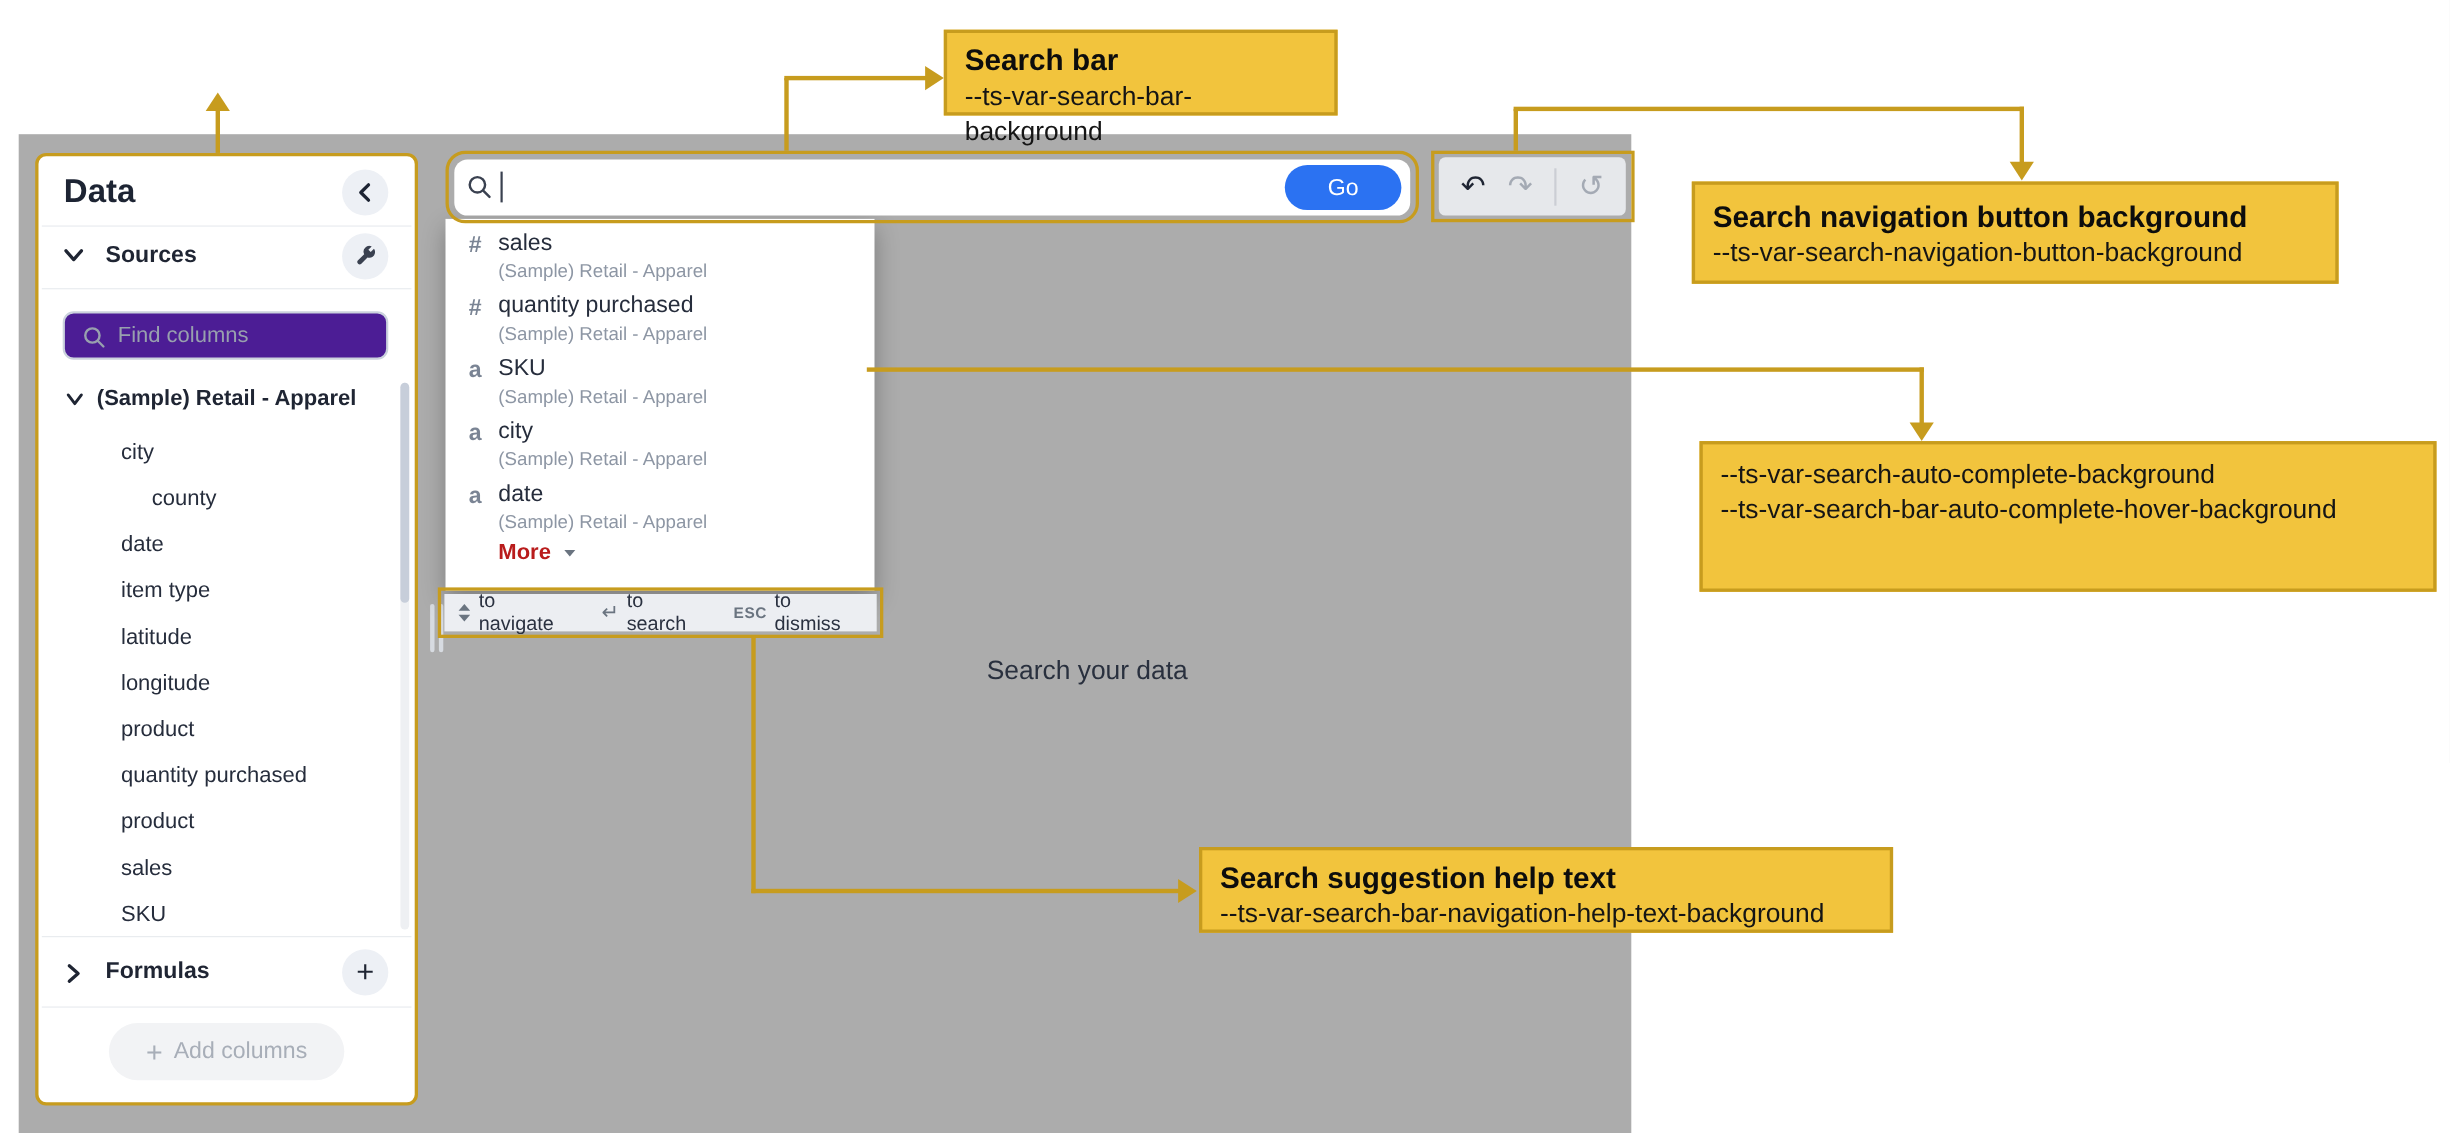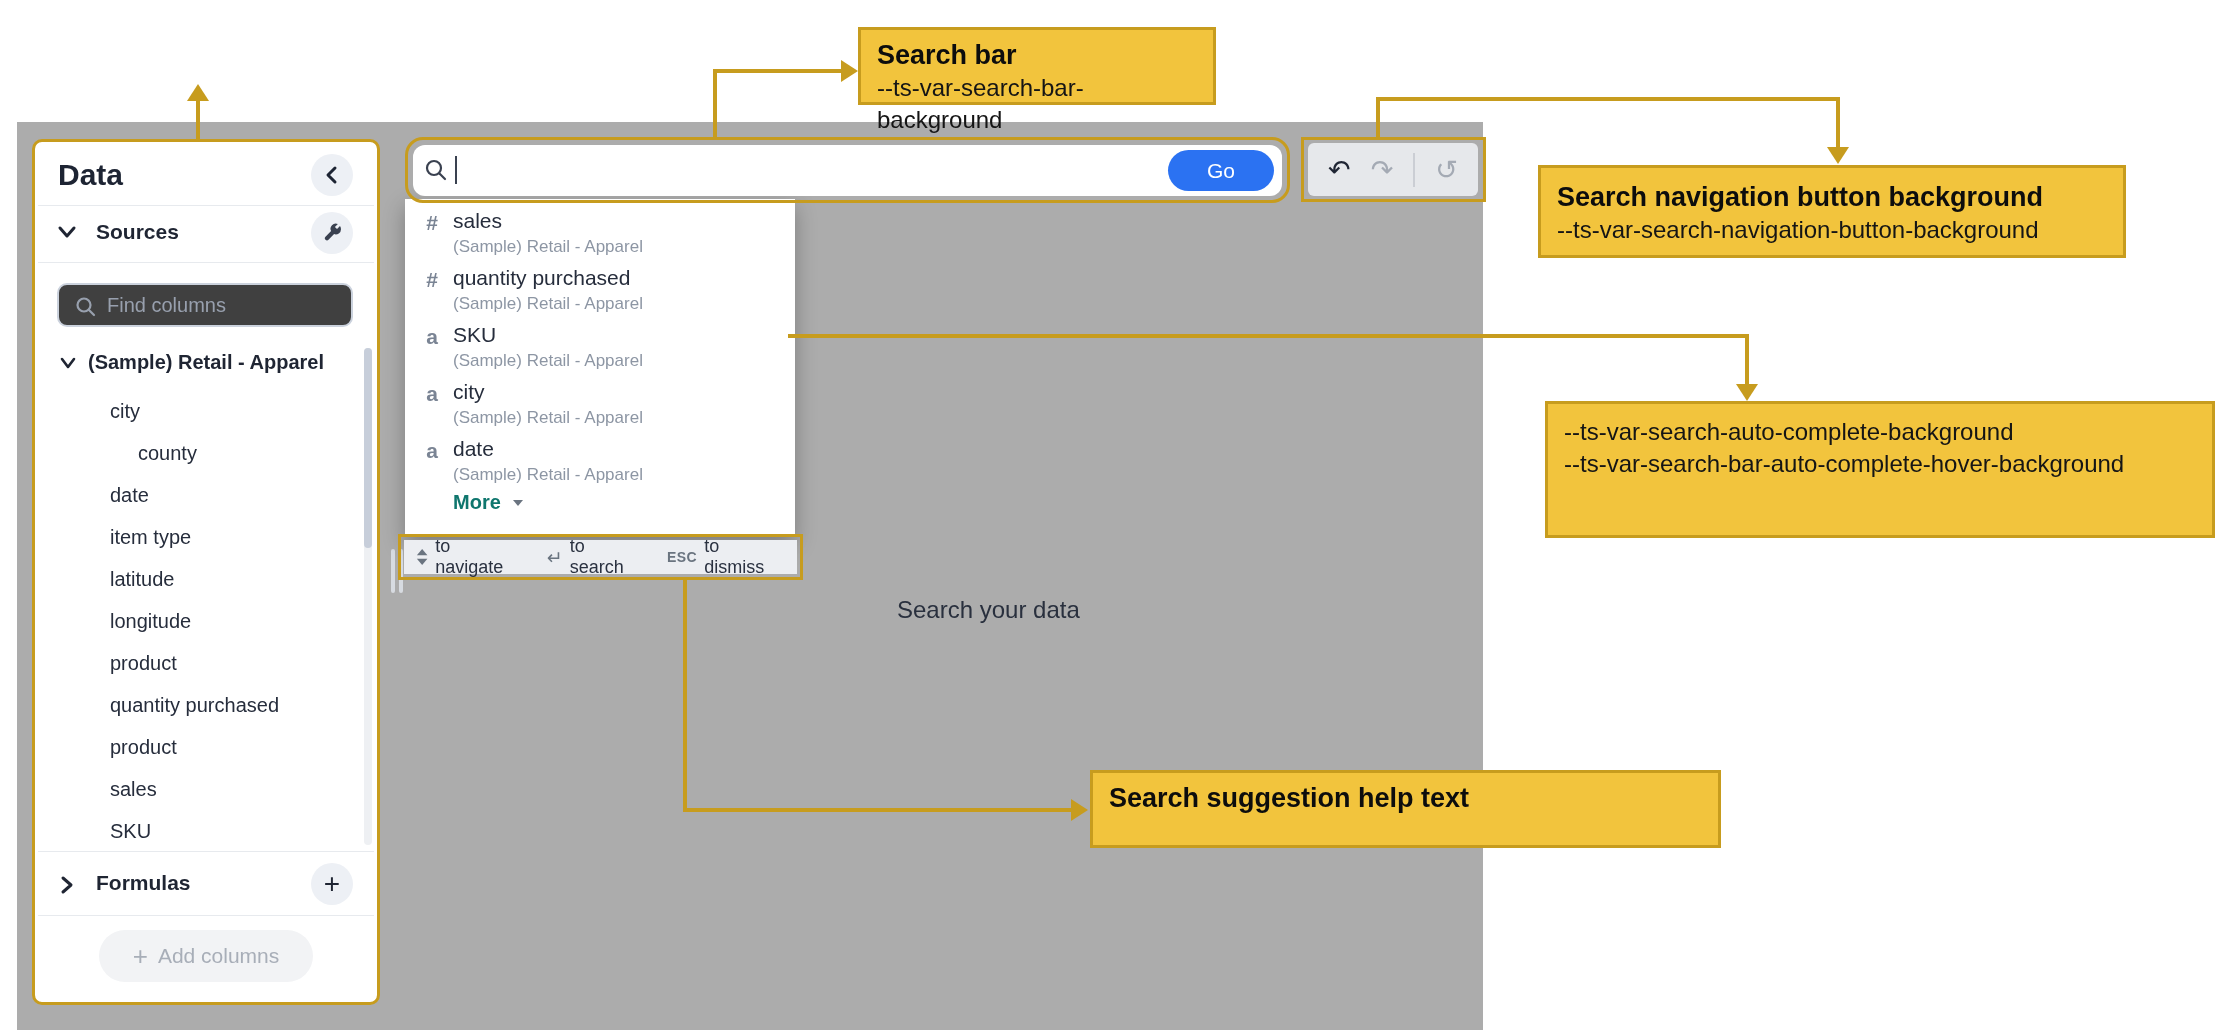--- a/index.html
+++ b/index.html
@@ -20,21 +20,21 @@
   .note{background:#f2c43d;border:3px solid #c79c1e;z-index:8;padding:8px 16px;box-sizing:border-box;}
   .note .t{font-weight:bold;font-size:27px;color:#0d0d0d;line-height:34px;}
   .note .v{font-size:24px;color:#151515;line-height:32px;}
 
   
   .data-panel{left:32px;top:139px;width:348px;height:866px;background:#ffffff;border:3px solid #c79c1e;border-radius:10px;z-index:3;box-sizing:border-box;}
   .panel-title{left:58px;top:158px;font-size:30px;font-weight:bold;color:#1d2433;z-index:4;}
   .circle-btn{width:42px;height:42px;border-radius:50%;background:#edf0f5;display:flex;align-items:center;justify-content:center;z-index:4;}
   .divider{height:1px;background:#e7eaee;z-index:4;}
   .row-label{font-size:21px;font-weight:bold;color:#1f2533;z-index:4;}
-  .find-input{left:57px;top:283px;width:296px;height:44px;border:2px solid #cbd2dd;border-radius:10px;background:#404040;z-index:4;box-sizing:border-box;}
+  .find-input{left:57px;top:283px;width:296px;height:44px;border:2px solid #cbd2dd;border-radius:10px;background:#4c1d95;z-index:4;box-sizing:border-box;}
   .placeholder{color:#98a0ae;font-size:20px;}
   .table-name{font-size:20px;font-weight:bold;color:#1f2533;z-index:4;}
   .col-item{left:110px;font-size:20px;color:#262d3c;z-index:4;}
   .sb-track{left:364px;width:8px;background:#eef0f3;border-radius:4px;z-index:4;}
   .sb-thumb{left:364px;width:8px;background:#c7ceda;border-radius:4px;z-index:5;}
   .add-pill{left:99px;top:930px;width:214px;height:52px;background:#f2f3f5;border-radius:26px;display:flex;align-items:center;justify-content:center;gap:10px;z-index:4;}
   .add-pill span{color:#a8aeb8;font-size:21px;}
 
   
   .search-bar{left:413px;top:145px;width:869px;height:51px;background:#ffffff;border-radius:12px;z-index:3;}
@@ -47,21 +47,21 @@
   .nav-on{color:#1f2533;}
   .nav-off{color:#a4aab4;}
   .nav-div{width:2px;height:34px;background:#cbced4;}
 
   
   .dropdown{left:405px;top:199px;width:390px;height:338px;background:#ffffff;box-shadow:0 8px 20px rgba(0,0,0,.28);z-index:2;}
   .sug-row{position:absolute;left:0;width:390px;height:57px;}
   .sug-type{position:absolute;left:14px;top:4px;width:26px;text-align:center;font-size:21px;font-weight:bold;color:#7a8494;}
   .sug-name{position:absolute;left:48px;top:2px;font-size:21px;color:#262d3c;}
   .sug-src{position:absolute;left:48px;top:30px;font-size:17px;color:#8d96a4;}
-  .more-row{position:absolute;left:48px;top:292px;font-size:20px;font-weight:bold;color:#0f766e;display:flex;align-items:center;gap:10px;}
+  .more-row{position:absolute;left:48px;top:292px;font-size:20px;font-weight:bold;color:#b91c1c;display:flex;align-items:center;gap:10px;}
   .help-bar{left:404px;top:540px;width:393px;height:34px;background:#eceef2;z-index:3;display:flex;align-items:center;gap:8px;padding-left:12px;box-sizing:border-box;}
   .help-item{display:flex;align-items:center;gap:7px;margin-right:26px;}
   .help-item .lbl{font-size:18px;color:#2a3140;}
   .key-ico{color:#6a7480;font-family:"DejaVu Sans",sans-serif;font-size:19px;}
   .esc-key{color:#6a7480;font-size:14px;font-weight:bold;letter-spacing:.5px;}
 
   .empty-state{left:882px;top:596px;font-size:24px;color:#29303e;z-index:2;margin-left:15px;}
   .handle-bar{width:4px;height:44px;background:#d7dbe1;border-radius:2px;z-index:2;}
 </style>
 </head>
@@ -248,15 +248,16 @@
     <div class="v">--ts-var-search-navigation-button-background</div>
   </div>
 
   <div class="abs note" style="left:1545px;top:401px;width:670px;height:137px;padding-top:12px;">
     <div class="v">--ts-var-search-auto-complete-background</div>
     <div class="v">--ts-var-search-bar-auto-complete-hover-background</div>
   </div>
 
   <div class="abs note" style="left:1090px;top:770px;width:631px;height:78px;">
     <div class="t">Search suggestion help text</div>
+    <div class="v">--ts-var-search-bar-navigation-help-text-background</div>
   </div>
 
 </div>
 
 </body></html>

